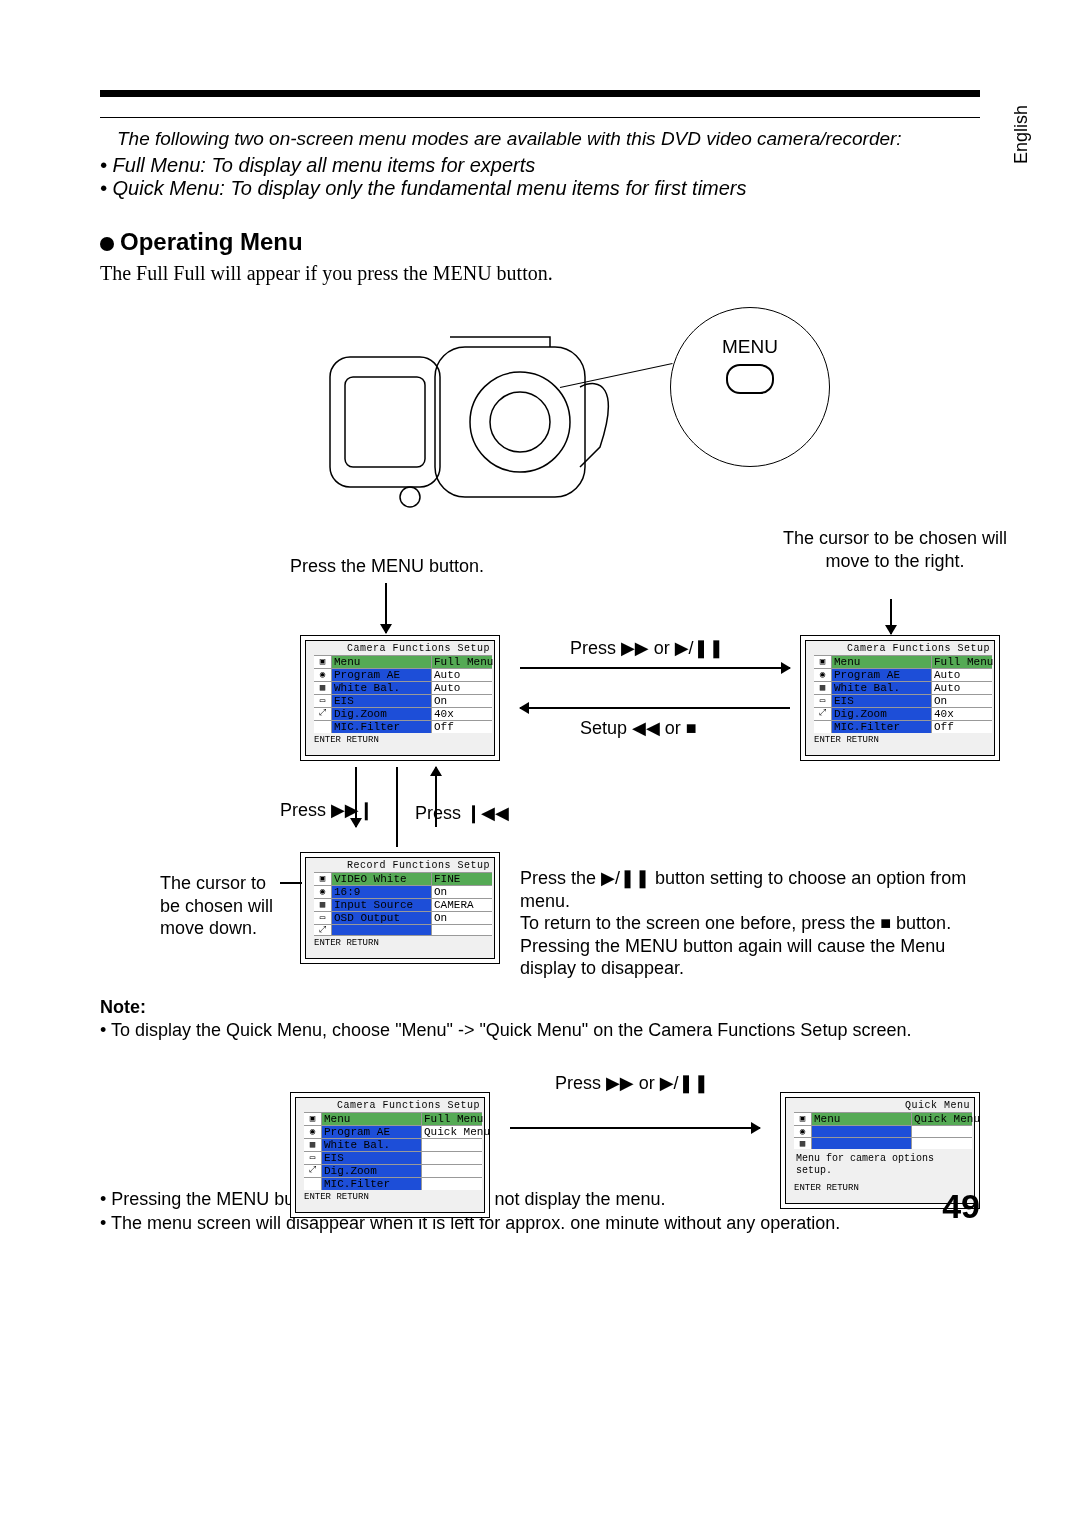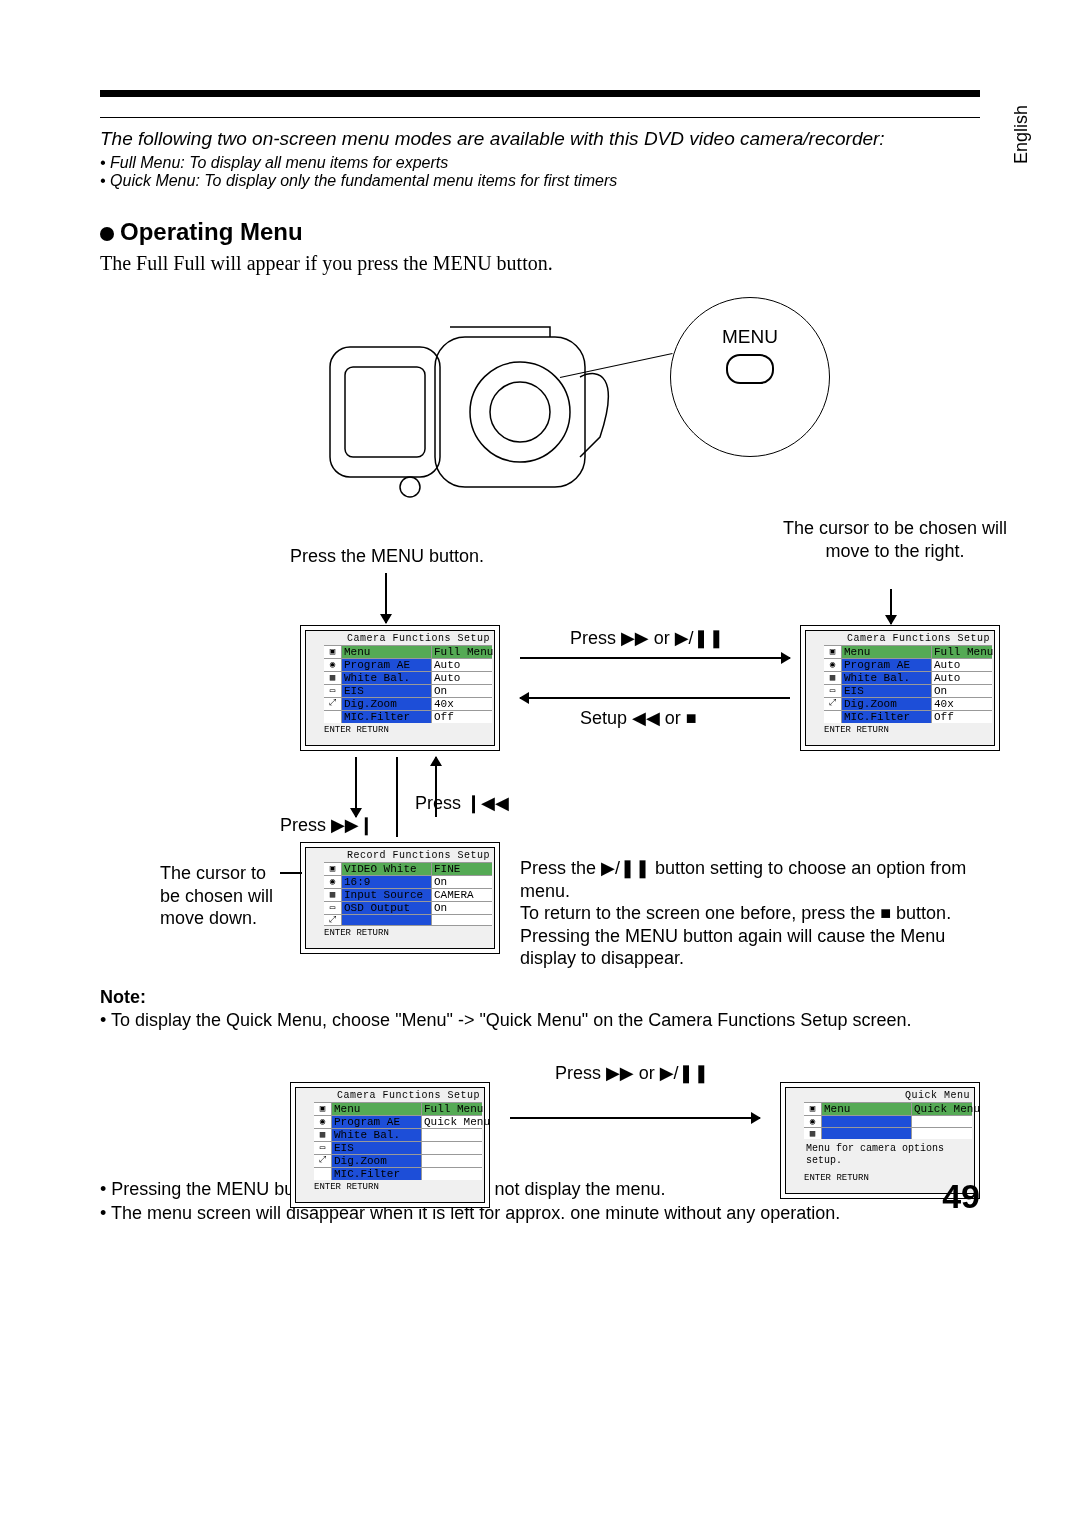--- a/index.html
+++ b/index.html
@@ -2,34 +2,34 @@
 <html><head>
 <meta charset="utf-8">
 <style>
   * { box-sizing: border-box; margin: 0; padding: 0; }
   body { width: 1080px; height: 1529px; background: #fff; font-family: "Times New Roman", serif; position: relative; }
   .page { padding: 90px 100px 50px 100px; position: relative; }
   .side-tab { position: absolute; right: 48px; top: 105px; font-family: Arial, sans-serif; font-size: 18px; writing-mode: vertical-rl; transform: rotate(180deg); }
   .rule-thick { border-top: 7px solid #000; margin-bottom: 4px; }
   .rule-thin { border-top: 1.5px solid #000; margin-top: 20px; }
   .title { font-family: Arial, sans-serif; font-weight: 900; font-style: italic; font-size: 34px; margin: 10px 0 6px 0; }
-  .intro { font-style: italic; font-size: 19px; margin: 10px 0 4px 0; font-family: Arial, sans-serif;}
-  .intro-line { font-style: italic; font-size: 16px; font-family: Arial, sans-serif; }
+  .intro { font-style: italic; font-size: 19px; margin: 10px 0 4px 17px; font-family: Arial, sans-serif;}
+  .intro-line { font-style: italic; font-size: 20px; font-family: Arial, sans-serif; }
   .section-head { font-family: Arial, sans-serif; font-weight: bold; font-size: 24px; margin-top: 28px; }
   .bullet { display:inline-block; width:14px; height:14px; background:#000; border-radius:50%; margin-right:6px; vertical-align: -1px;}
   .body-serif { font-family: "Georgia", "Times New Roman", serif; font-size: 20px; line-height: 1.35; margin-top: 4px; }
   .diagram-area { position: relative; height: 880px; margin-top: 20px; }
   .camera { position:absolute; left:220px; top:10px; width:290px; height:210px; }
   .menu-callout { position:absolute; left:570px; top:0; width:160px; height:160px; border:1.5px solid #000; border-radius:50%; text-align:center; font-family: Arial, sans-serif; font-size:19px; }
   .menu-callout .btn { width:48px; height:30px; border:2px solid #000; border-radius:14px; margin:6px auto 0; }
   .menu-callout .inner { position:absolute; left:20px; right:20px; top:28px; }
   .callout-lead { position:absolute; border-top:1.5px solid #000; }
   .label { font-family: Arial, sans-serif; font-size:18px; position:absolute; text-align:center; line-height:1.25; }
   .osd { position:absolute; border:1.5px solid #000; background:#fff; font-family: "Courier New", monospace; font-size:11px; }
-  .osd-inner { border:1px solid #000; margin:4px; background:#f0f0f0; padding:2px 2px 10px 18px; }
+  .osd-inner { border:1px solid #000; margin:4px; background:#f0f0f0; padding:2px 2px 10px 8px; }
   .osd-title { text-align:right; font-size:10px; padding:0 2px 1px 2px; letter-spacing:0.5px;}
   .osd-row { display:flex; border-top:1px solid #999; }
   .osd-row:first-of-type { border-top:none;}
   .osd-ic { width:18px; text-align:center; border-right:1px solid #999; font-size:9px; background:#fff;}
   .osd-k { flex:1; padding:0 2px; border-right:1px solid #999; white-space:nowrap; background:#1d4ed8;}
   .osd-v { width:60px; padding:0 2px; white-space:nowrap; background:#fff;}
   .osd-hl .osd-k,.osd-hl .osd-v { background:#5a5; color:#000;}
   .osd-foot { font-size:9px; padding-top:2px; }
   .arrow-v { position:absolute; width:2px; background:#000; }
   .arrow-v::after { content:""; position:absolute; bottom:-1px; left:-5px; border-left:6px solid transparent; border-right:6px solid transparent; border-top:10px solid #000; }
@@ -164,21 +164,21 @@
     </div>
 
     <div class="label" style="left:470px; top:330px;">Press ▶▶ or ▶/❚❚</div>
     <div class="arrow-h right" style="left:420px; top:360px; width:270px;"></div>
     <div class="arrow-h left" style="left:420px; top:400px; width:270px;"></div>
     <div class="label" style="left:480px; top:410px;">Setup ◀◀ or ■</div>
 
     <div class="arrow-v" style="left:255px; top:460px; height:60px;"></div>
     <div class="arrow-v" style="left:335px; top:460px; height:60px; transform:rotate(180deg);"></div>
     <div style="position:absolute; left:296px; top:460px; width:1.5px; height:80px; background:#000;"></div>
-    <div class="label" style="left:180px; top:517px;">Press ▶▶❙</div>
+    <div class="label" style="left:180px; top:492px;">Press ▶▶❙</div>
     <div class="label" style="left:315px; top:495px;">Press ❙◀◀</div>
 
     <div class="osd" style="left:200px; top:545px; width:200px;">
       <div class="osd-inner">
         <div class="osd-title">Record Functions Setup</div>
         <div class="osd-row osd-hl">
             <div class="osd-ic">▣</div>
             <div class="osd-k">VIDEO White</div>
             <div class="osd-v">FINE</div>
           </div>

